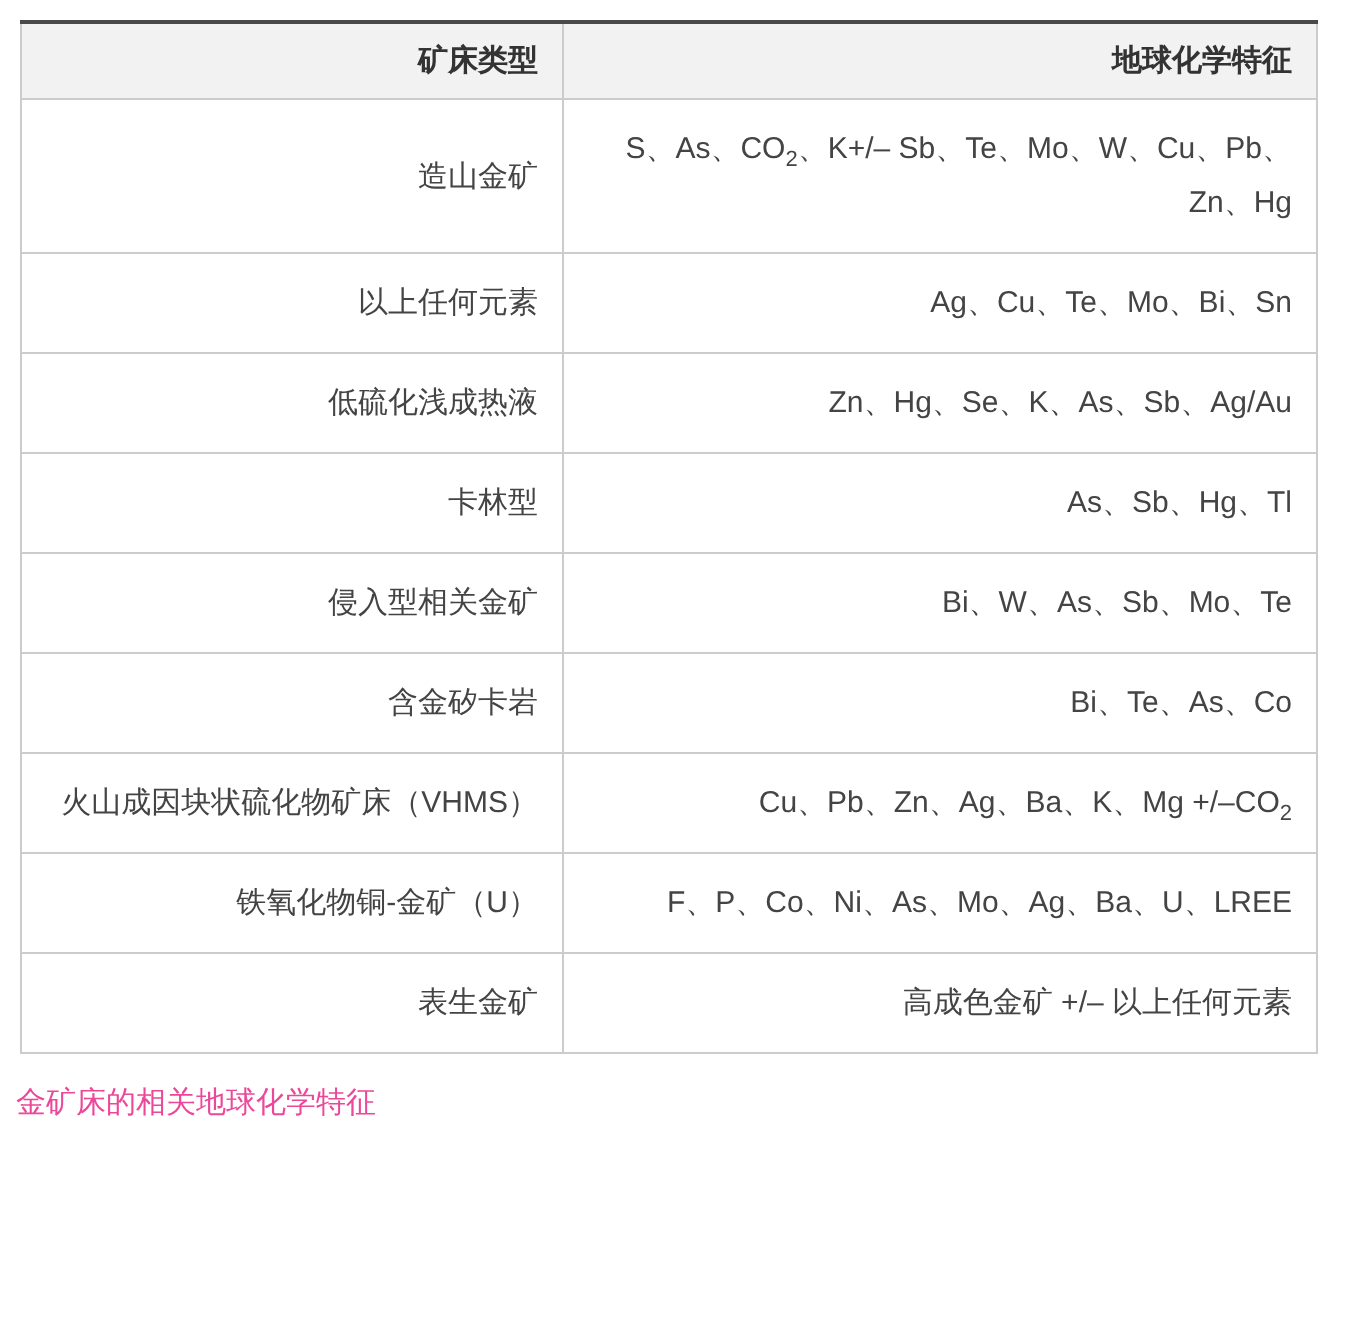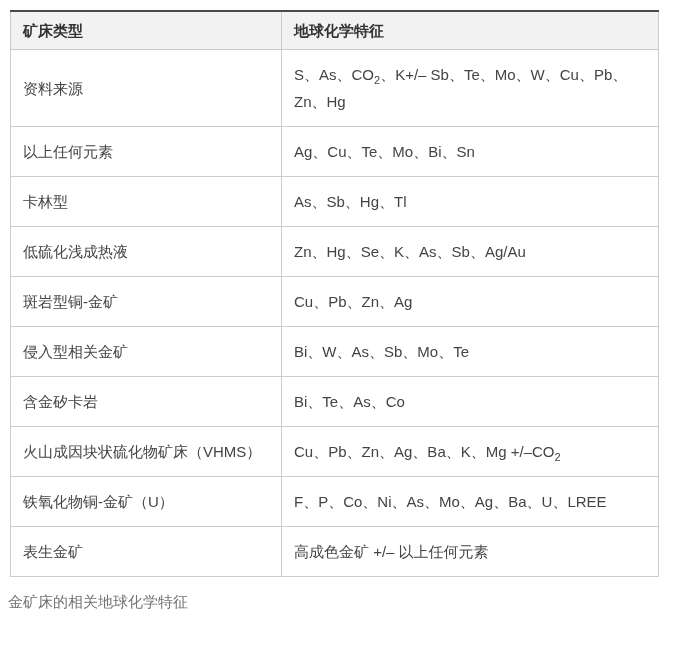--- a/index.html
+++ b/index.html
@@ -21,21 +21,21 @@
     width: 649px;
     table-layout: fixed;
     font-size: 15px;
     color: #444444;
   }
   table.geo-table th,
   table.geo-table td {
     border: 1px solid #cccccc;
     padding: 11px 12px;
     line-height: 27px;
-    text-align: left;
+    text-align: right;
     vertical-align: middle;
     font-weight: normal;
     word-break: break-word;
   }
   table.geo-table thead th {
     background: #f2f2f2;
     border-top: 2px solid #4a4a4a;
     font-weight: bold;
     color: #333333;
     padding: 8px 12px;
@@ -43,58 +43,54 @@
   }
   .col-type { width: 246px; }
   td.col-feat sub {
     font-size: 11px;
     line-height: 0;
   }
   .caption-block {
     margin-top: 12px;
     margin-left: -2px;
     font-size: 15px;
-    color: #737373;
+    color: #ec4899;
   }
   .caption-line {
     line-height: 25px;
   }
 </style>
 </head>
 <body>
 
 <div class="page">
 
   <table class="geo-table">
     <thead>
       <tr>
         <th class="col-type">矿床类型</th>
         <th class="col-feat">地球化学特征</th>
       </tr>
     </thead>
     <tbody>
         <tr>
-          <td class="col-type">资料来源</td>
+          <td class="col-type">造山金矿</td>
           <td class="col-feat">S、As、CO<sub>2</sub>、K+/– Sb、Te、Mo、W、Cu、Pb、Zn、Hg</td>
         </tr>
         <tr>
           <td class="col-type">以上任何元素</td>
           <td class="col-feat">Ag、Cu、Te、Mo、Bi、Sn</td>
         </tr>
         <tr>
-          <td class="col-type">卡林型</td>
-          <td class="col-feat">As、Sb、Hg、Tl</td>
-        </tr>
-        <tr>
           <td class="col-type">低硫化浅成热液</td>
           <td class="col-feat">Zn、Hg、Se、K、As、Sb、Ag/Au</td>
         </tr>
         <tr>
-          <td class="col-type">斑岩型铜-金矿</td>
-          <td class="col-feat">Cu、Pb、Zn、Ag</td>
+          <td class="col-type">卡林型</td>
+          <td class="col-feat">As、Sb、Hg、Tl</td>
         </tr>
         <tr>
           <td class="col-type">侵入型相关金矿</td>
           <td class="col-feat">Bi、W、As、Sb、Mo、Te</td>
         </tr>
         <tr>
           <td class="col-type">含金矽卡岩</td>
           <td class="col-feat">Bi、Te、As、Co</td>
         </tr>
         <tr>

